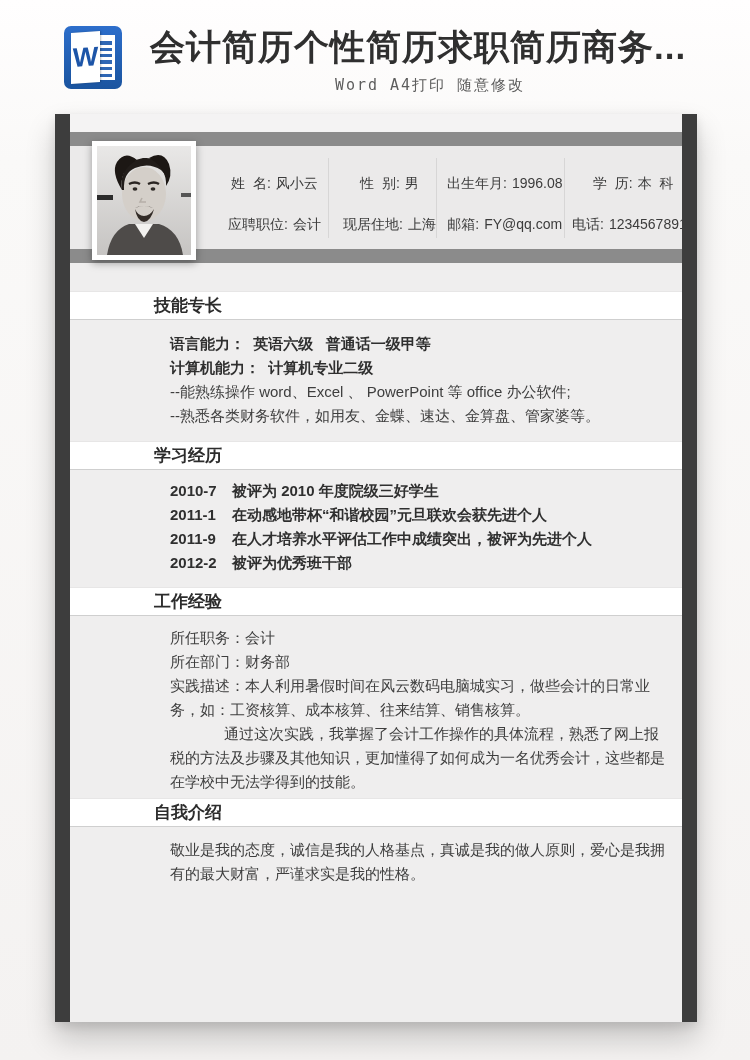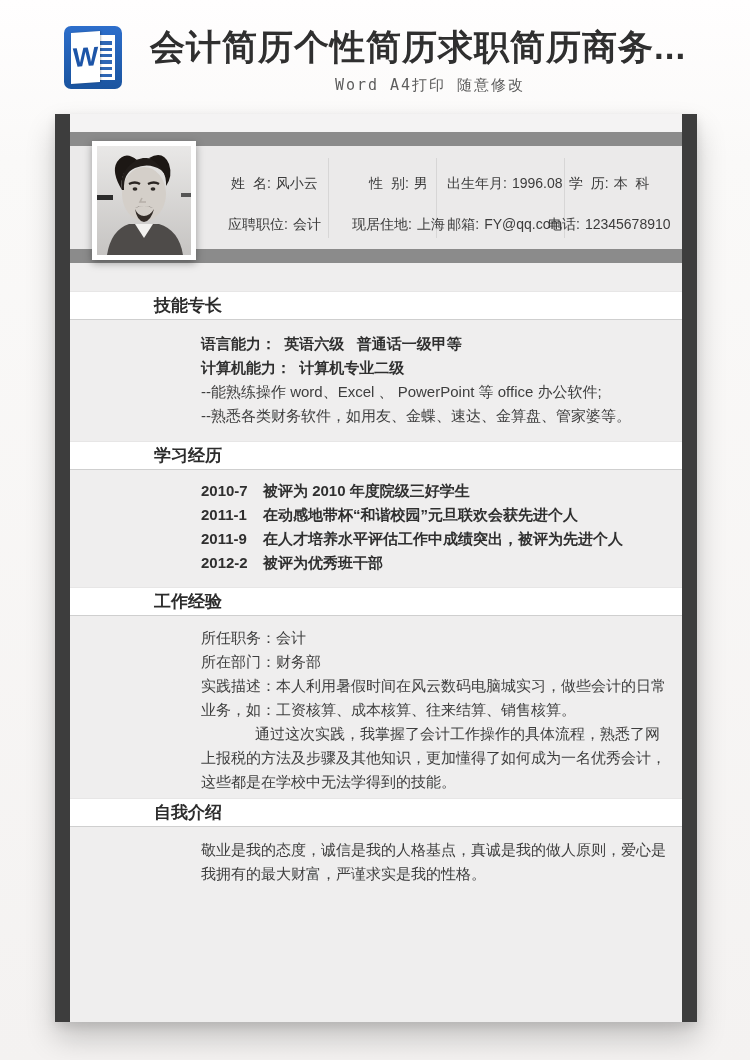--- a/index.html
+++ b/index.html
@@ -67,21 +67,21 @@
     box-shadow:0 3px 8px rgba(0,0,0,.35);
   }
   .photo svg { display:block; width:94px; height:109px; }
 
   .band {
     height:29px; background:#ffffff;
     border-top:1px solid #e7e6e6; border-bottom:1px solid #cfcfcf;
     line-height:27px; padding-left:84px;
     font-size:17px; font-weight:bold; color:#2c2c2c;
   }
-  .sec { padding-left:100px; padding-right:12px; font-size:15px; line-height:24px;margin-left:31px; }
+  .sec { padding-left:100px; padding-right:12px; font-size:15px; line-height:24px; }
   .sec .b { font-weight:bold; color:#2f2f2f; }
   .pre { white-space:pre-wrap; }
 
   .sec-skills { height:121px; padding-top:12px; }
   .sec-edu { height:74px; padding-top:11px; }
   .edu-row { display:flex; font-weight:bold; color:#2f2f2f; }
   .edu-period { width:132px; flex:none; }
   .edu-place { width:116px; flex:none; }
   .edu-detail { flex:1; }
 
@@ -123,29 +123,29 @@
 
     <div class="info">
       <div class="divider" style="left:258px"></div>
       <div class="divider" style="left:366px"></div>
       <div class="divider" style="left:494px"></div>
 
       <div class="col" style="left:158px">
         <div class="field"><span class="lbl">姓  名:</span><span class="val">风小云</span></div>
         <div class="field"><span class="lbl">应聘职位:</span><span class="val">会计</span></div>
       </div>
-      <div class="col" style="left:282px">
+      <div class="col" style="left:273px">
         <div class="field"><span class="lbl">性  别:</span><span class="val">男</span></div>
         <div class="field"><span class="lbl">现居住地:</span><span class="val">上海</span></div>
       </div>
       <div class="col" style="left:377px">
         <div class="field"><span class="lbl">出生年月:</span><span class="val">1996.08</span></div>
         <div class="field"><span class="lbl">邮箱:</span><span class="val">FY@qq.com</span></div>
       </div>
-      <div class="col" style="left:478px">
+      <div class="col" style="left:502px">
         <div class="field"><span class="lbl">学  历:</span><span class="val">本  科</span></div>
         <div class="field"><span class="lbl">电话:</span><span class="val">12345678910</span></div>
       </div>
     </div>
 
     <div class="gray-bar"></div>
     <div style="height:28px"></div>
 
     <div class="band">技能专长</div>
     <div class="sec sec-skills">

